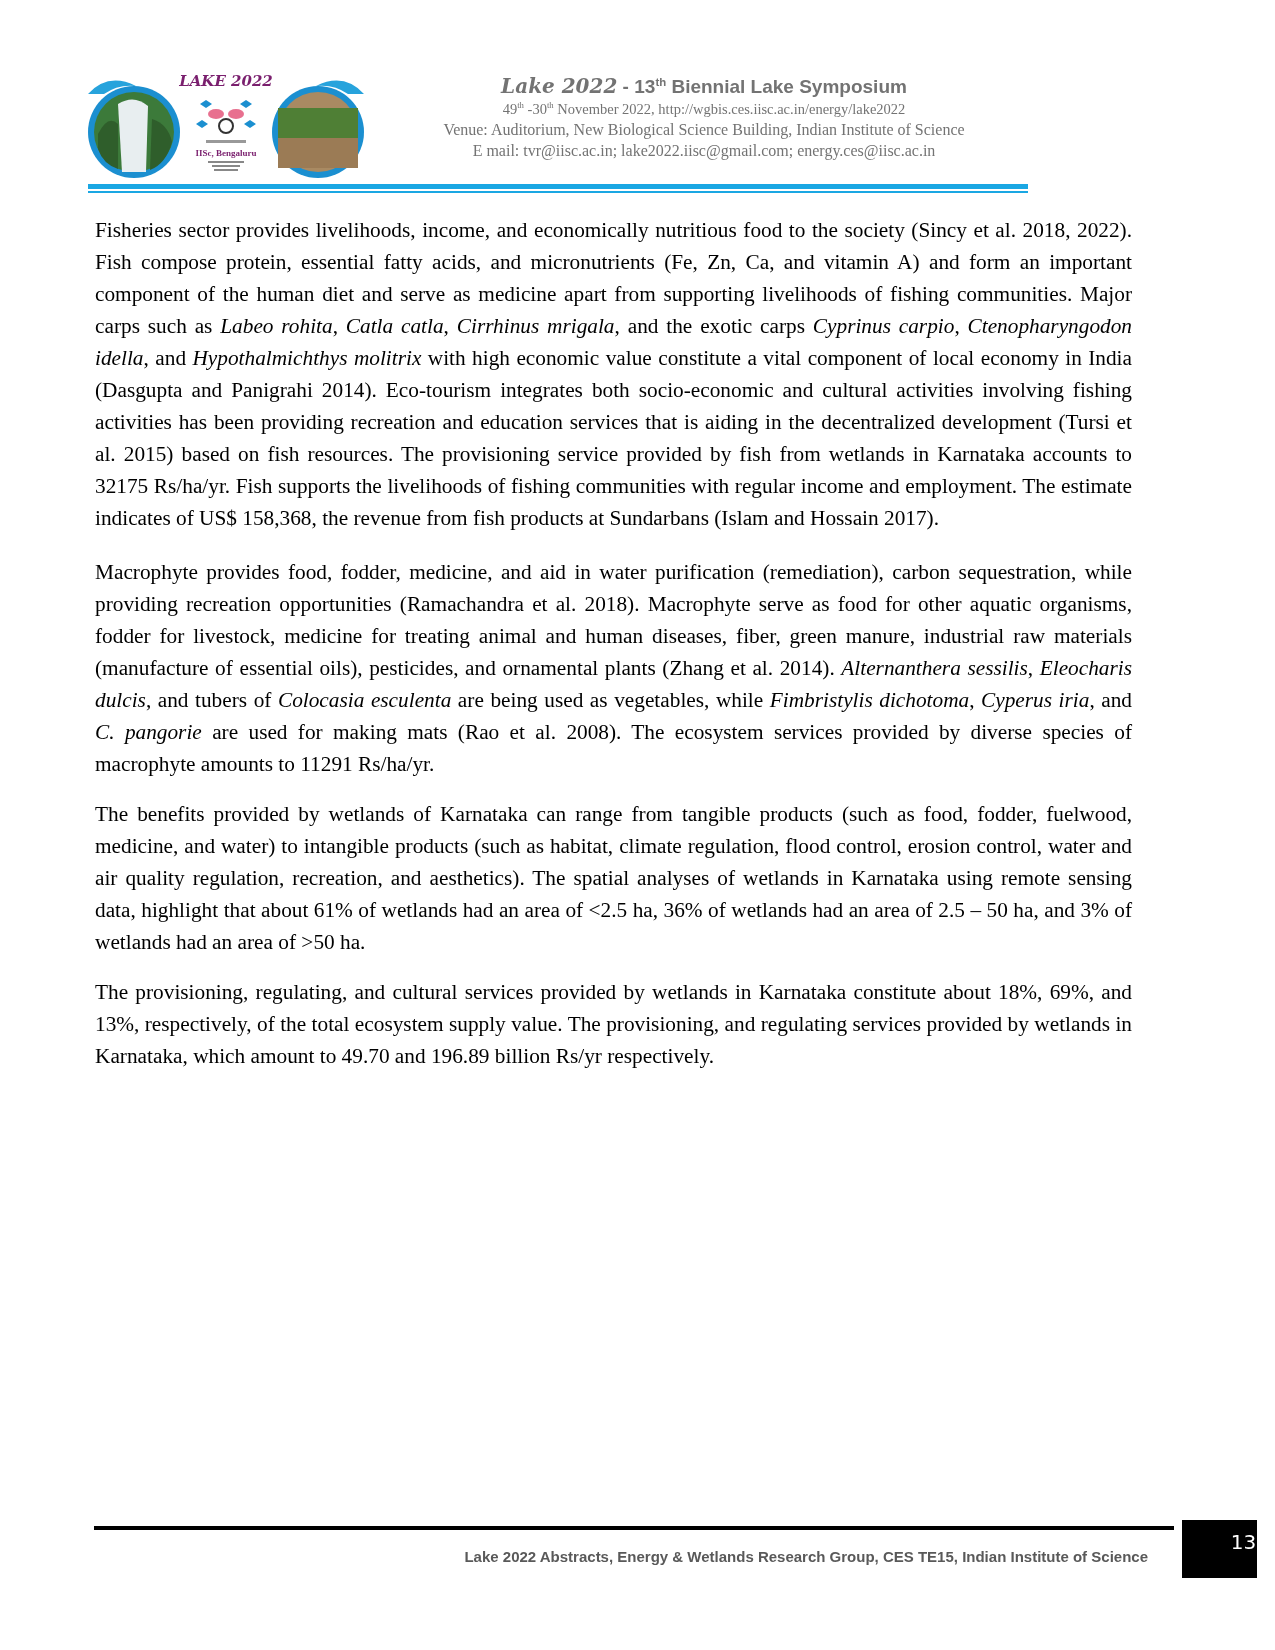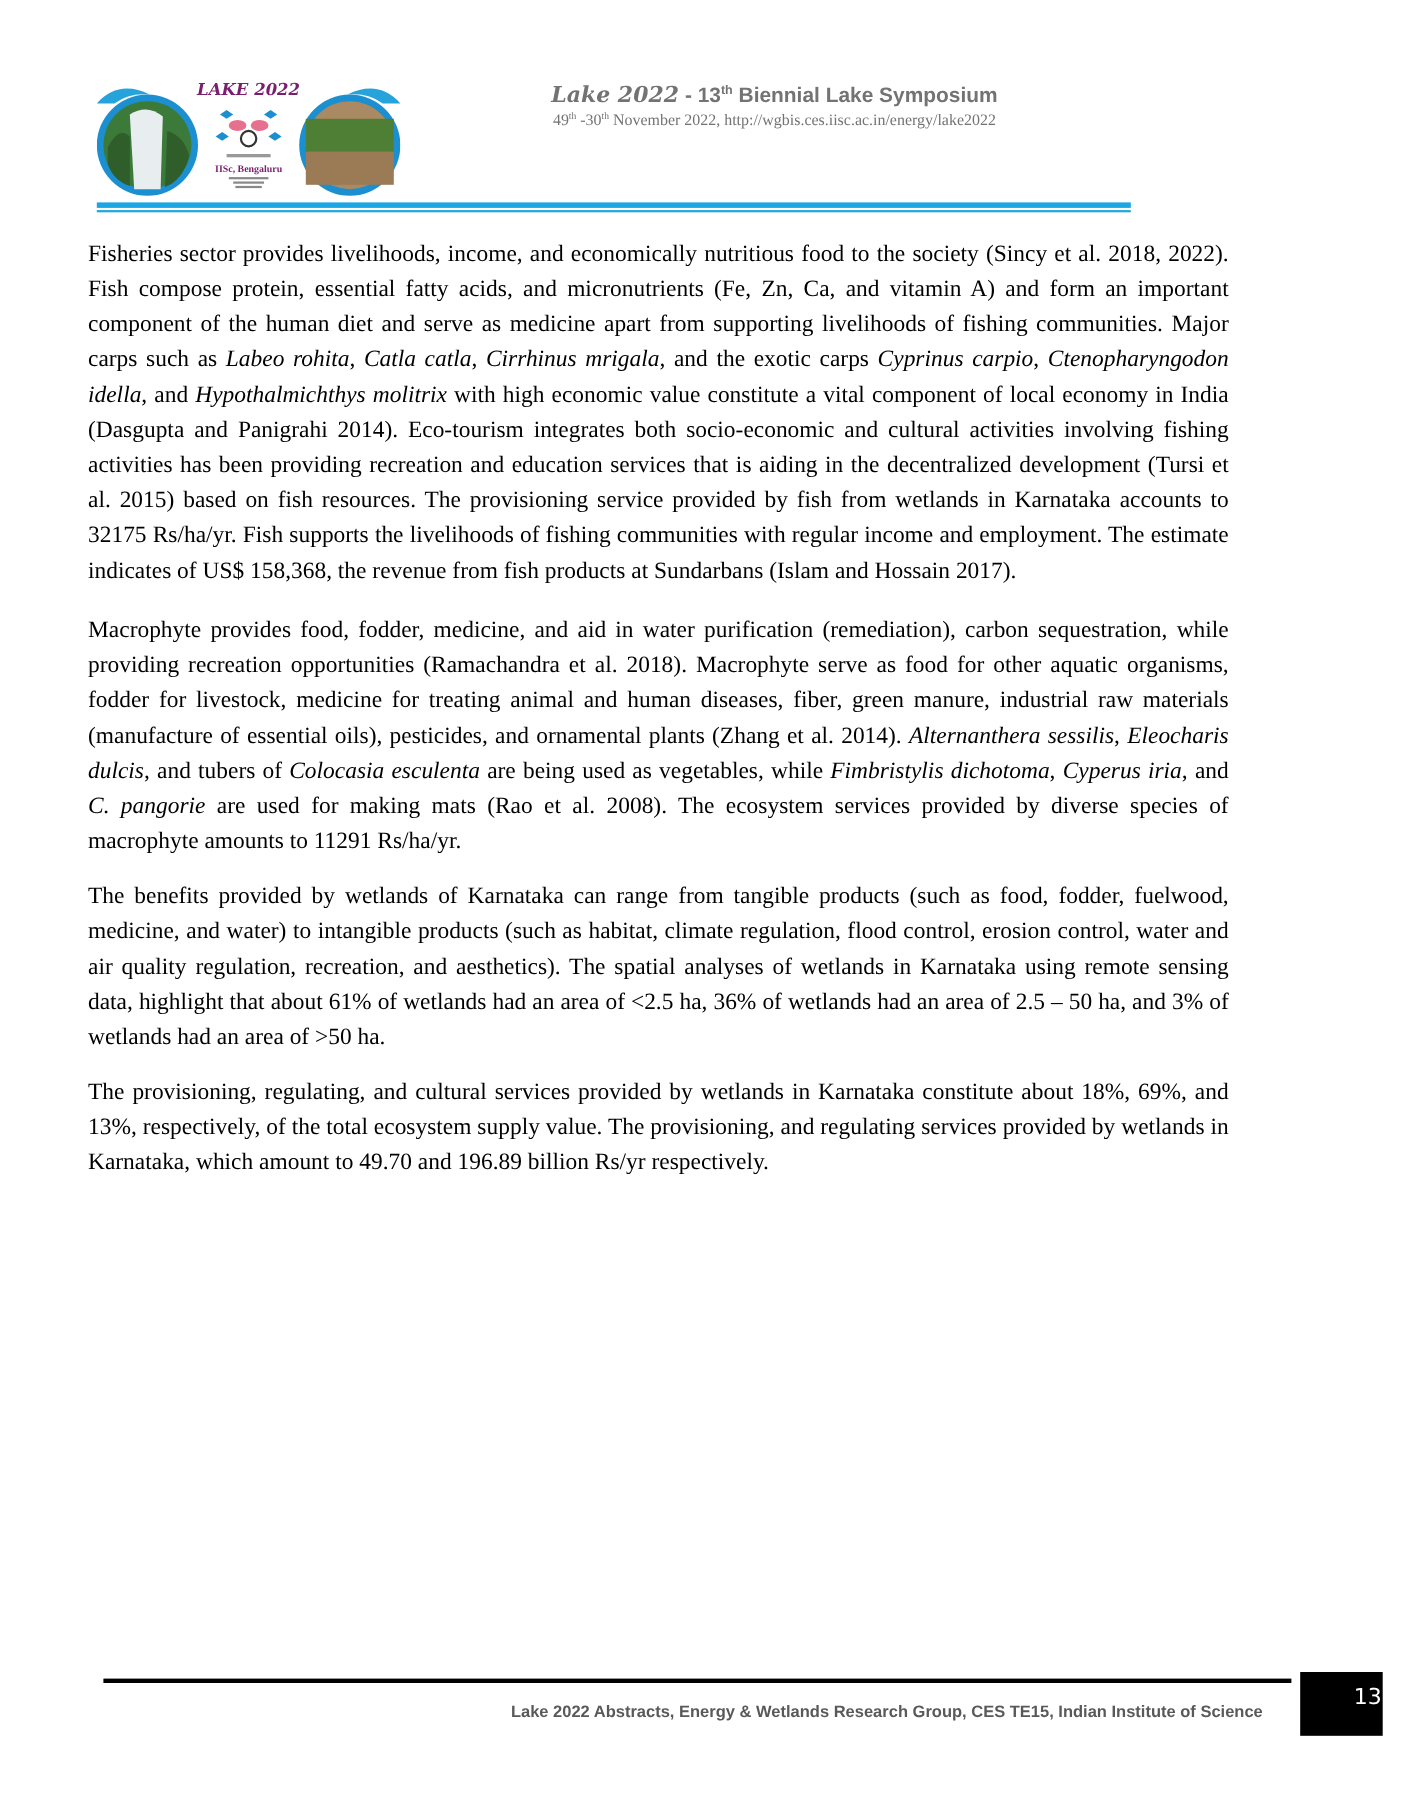--- a/index.html
+++ b/index.html
@@ -12,21 +12,21 @@
   .h-title { font-family: "Liberation Sans", sans-serif; font-weight: bold; font-size: 19px; line-height: 24px; }
   .h-title .lake-script { font-family: "DejaVu Serif", serif; font-style: italic; font-weight: bold; font-size: 20px; }
   .h-title sup, .h-date sup { font-size: 60%; line-height: 0; vertical-align: super; }
   .h-subtitle { font-family: "Liberation Sans", sans-serif; font-weight: bold; font-size: 14.2px; line-height: 20px; white-space: nowrap; }
   .h-date { font-family: "Liberation Serif", serif; font-size: 14.5px; line-height: 20px; white-space: nowrap; }
   .h-venue, .h-email { font-family: "Liberation Serif", serif; font-size: 16px; line-height: 21px; white-space: nowrap; }
   .header-rule-thick { position: absolute; left: 0; top: 120px; width: 940px; height: 5px; background: #1aa7e3; }
   .header-rule-thin { position: absolute; left: 0; top: 127px; width: 940px; height: 2px; background: #1aa7e3; }
 
   
-  .content { position: absolute; left: 80px; top: 214px; width: 1037px; font-family: "Liberation Serif", serif; font-size: 21.3px; line-height: 32px; color: #000; }
+  .content { position: absolute; left: 95px; top: 214px; width: 1037px; font-family: "Liberation Serif", serif; font-size: 21.3px; line-height: 32px; color: #000; }
   .content p { margin: 0 0 22px 0; text-align: justify; }
   .content p.last-tight { margin-bottom: 18px; }
   .content i { font-style: italic; }
 
   
   .footer-rule { position: absolute; left: 94px; top: 1526px; width: 1080px; height: 4px; background: #000; }
   .footer-text { position: absolute; left: 360px; top: 1548px; width: 788px; text-align: right; font-family: "Liberation Sans", sans-serif; font-weight: bold; font-size: 15px; color: #595959; white-space: nowrap; }
   .page-box { position: absolute; left: 1182px; top: 1520px; width: 75px; height: 58px; background: #000; }
   .page-num { position: absolute; left: 0; top: 10px; width: 75px; text-align: center; color: #fff; font-family: "DejaVu Sans", sans-serif; font-size: 20px; margin-left: 24px; }
 </style>
@@ -59,20 +59,22 @@
       <text x="138" y="92" text-anchor="middle" font-family="Liberation Serif, serif" font-weight="bold" font-size="9" fill="#7a1f6e">IISc, Bengaluru</text>
       <rect x="120" y="97" width="36" height="2" fill="#888"></rect>
       <rect x="124" y="101" width="28" height="2" fill="#888"></rect>
       <rect x="126" y="105" width="24" height="2" fill="#888"></rect>
     </svg>
   </div>
 
   <div class="header-text">
     <div class="h-title"><span class="lake-script">Lake 2022</span><span> - 13</span><sup>th</sup><span> Biennial Lake Symposium</span></div>
     <div class="h-date"><span>49</span><sup>th</sup><span> -30</span><sup>th</sup><span> November 2022, http://wgbis.ces.iisc.ac.in/energy/lake2022</span></div>
+    <div class="h-venue">Venue: Auditorium, New Biological Science Building, Indian Institute of Science</div>
+    <div class="h-email">E mail: tvr@iisc.ac.in; lake2022.iisc@gmail.com; energy.ces@iisc.ac.in</div>
   </div>
 
   <div class="header-rule-thick"></div>
   <div class="header-rule-thin"></div>
 </div>
 
 <div class="content">
   <p><span>Fisheries sector provides livelihoods, income, and economically nutritious food to the society (Sincy et al. 2018, 2022). Fish compose protein, essential fatty acids, and micronutrients (Fe, Zn, Ca, and vitamin A) and form an important component of the human diet and serve as medicine apart from supporting livelihoods of fishing communities. Major carps such as </span><i>Labeo rohita</i><span>, </span><i>Catla catla</i><span>, </span><i>Cirrhinus mrigala</i><span>, and the exotic carps </span><i>Cyprinus carpio</i><span>, </span><i>Ctenopharyngodon idella</i><span>, and </span><i>Hypothalmichthys molitrix</i><span> with high economic value constitute a vital component of local economy in India (Dasgupta and Panigrahi 2014). Eco-tourism integrates both socio-economic and cultural activities involving fishing activities has been providing recreation and education services that is aiding in the decentralized development (Tursi et al. 2015) based on fish resources. The provisioning service provided by fish from wetlands in Karnataka accounts to 32175 Rs/ha/yr. Fish supports the livelihoods of fishing communities with regular income and employment. The estimate indicates of US$ 158,368, the revenue from fish products at Sundarbans (Islam and Hossain 2017).</span></p>
 
   <p class="last-tight"><span>Macrophyte provides food, fodder, medicine, and aid in water purification (remediation), carbon sequestration, while providing recreation opportunities (Ramachandra et al. 2018). Macrophyte serve as food for other aquatic organisms, fodder for livestock, medicine for treating animal and human diseases, fiber, green manure, industrial raw materials (manufacture of essential oils), pesticides, and ornamental plants (Zhang et al. 2014). </span><i>Alternanthera sessilis</i><span>, </span><i>Eleocharis dulcis</i><span>, and tubers of </span><i>Colocasia esculenta</i><span> are being used as vegetables, while </span><i>Fimbristylis dichotoma</i><span>, </span><i>Cyperus iria</i><span>, and </span><i>C. pangorie</i><span> are used for making mats (Rao et al. 2008).  The ecosystem services provided by diverse species of macrophyte  amounts to 11291 Rs/ha/yr.</span></p>

